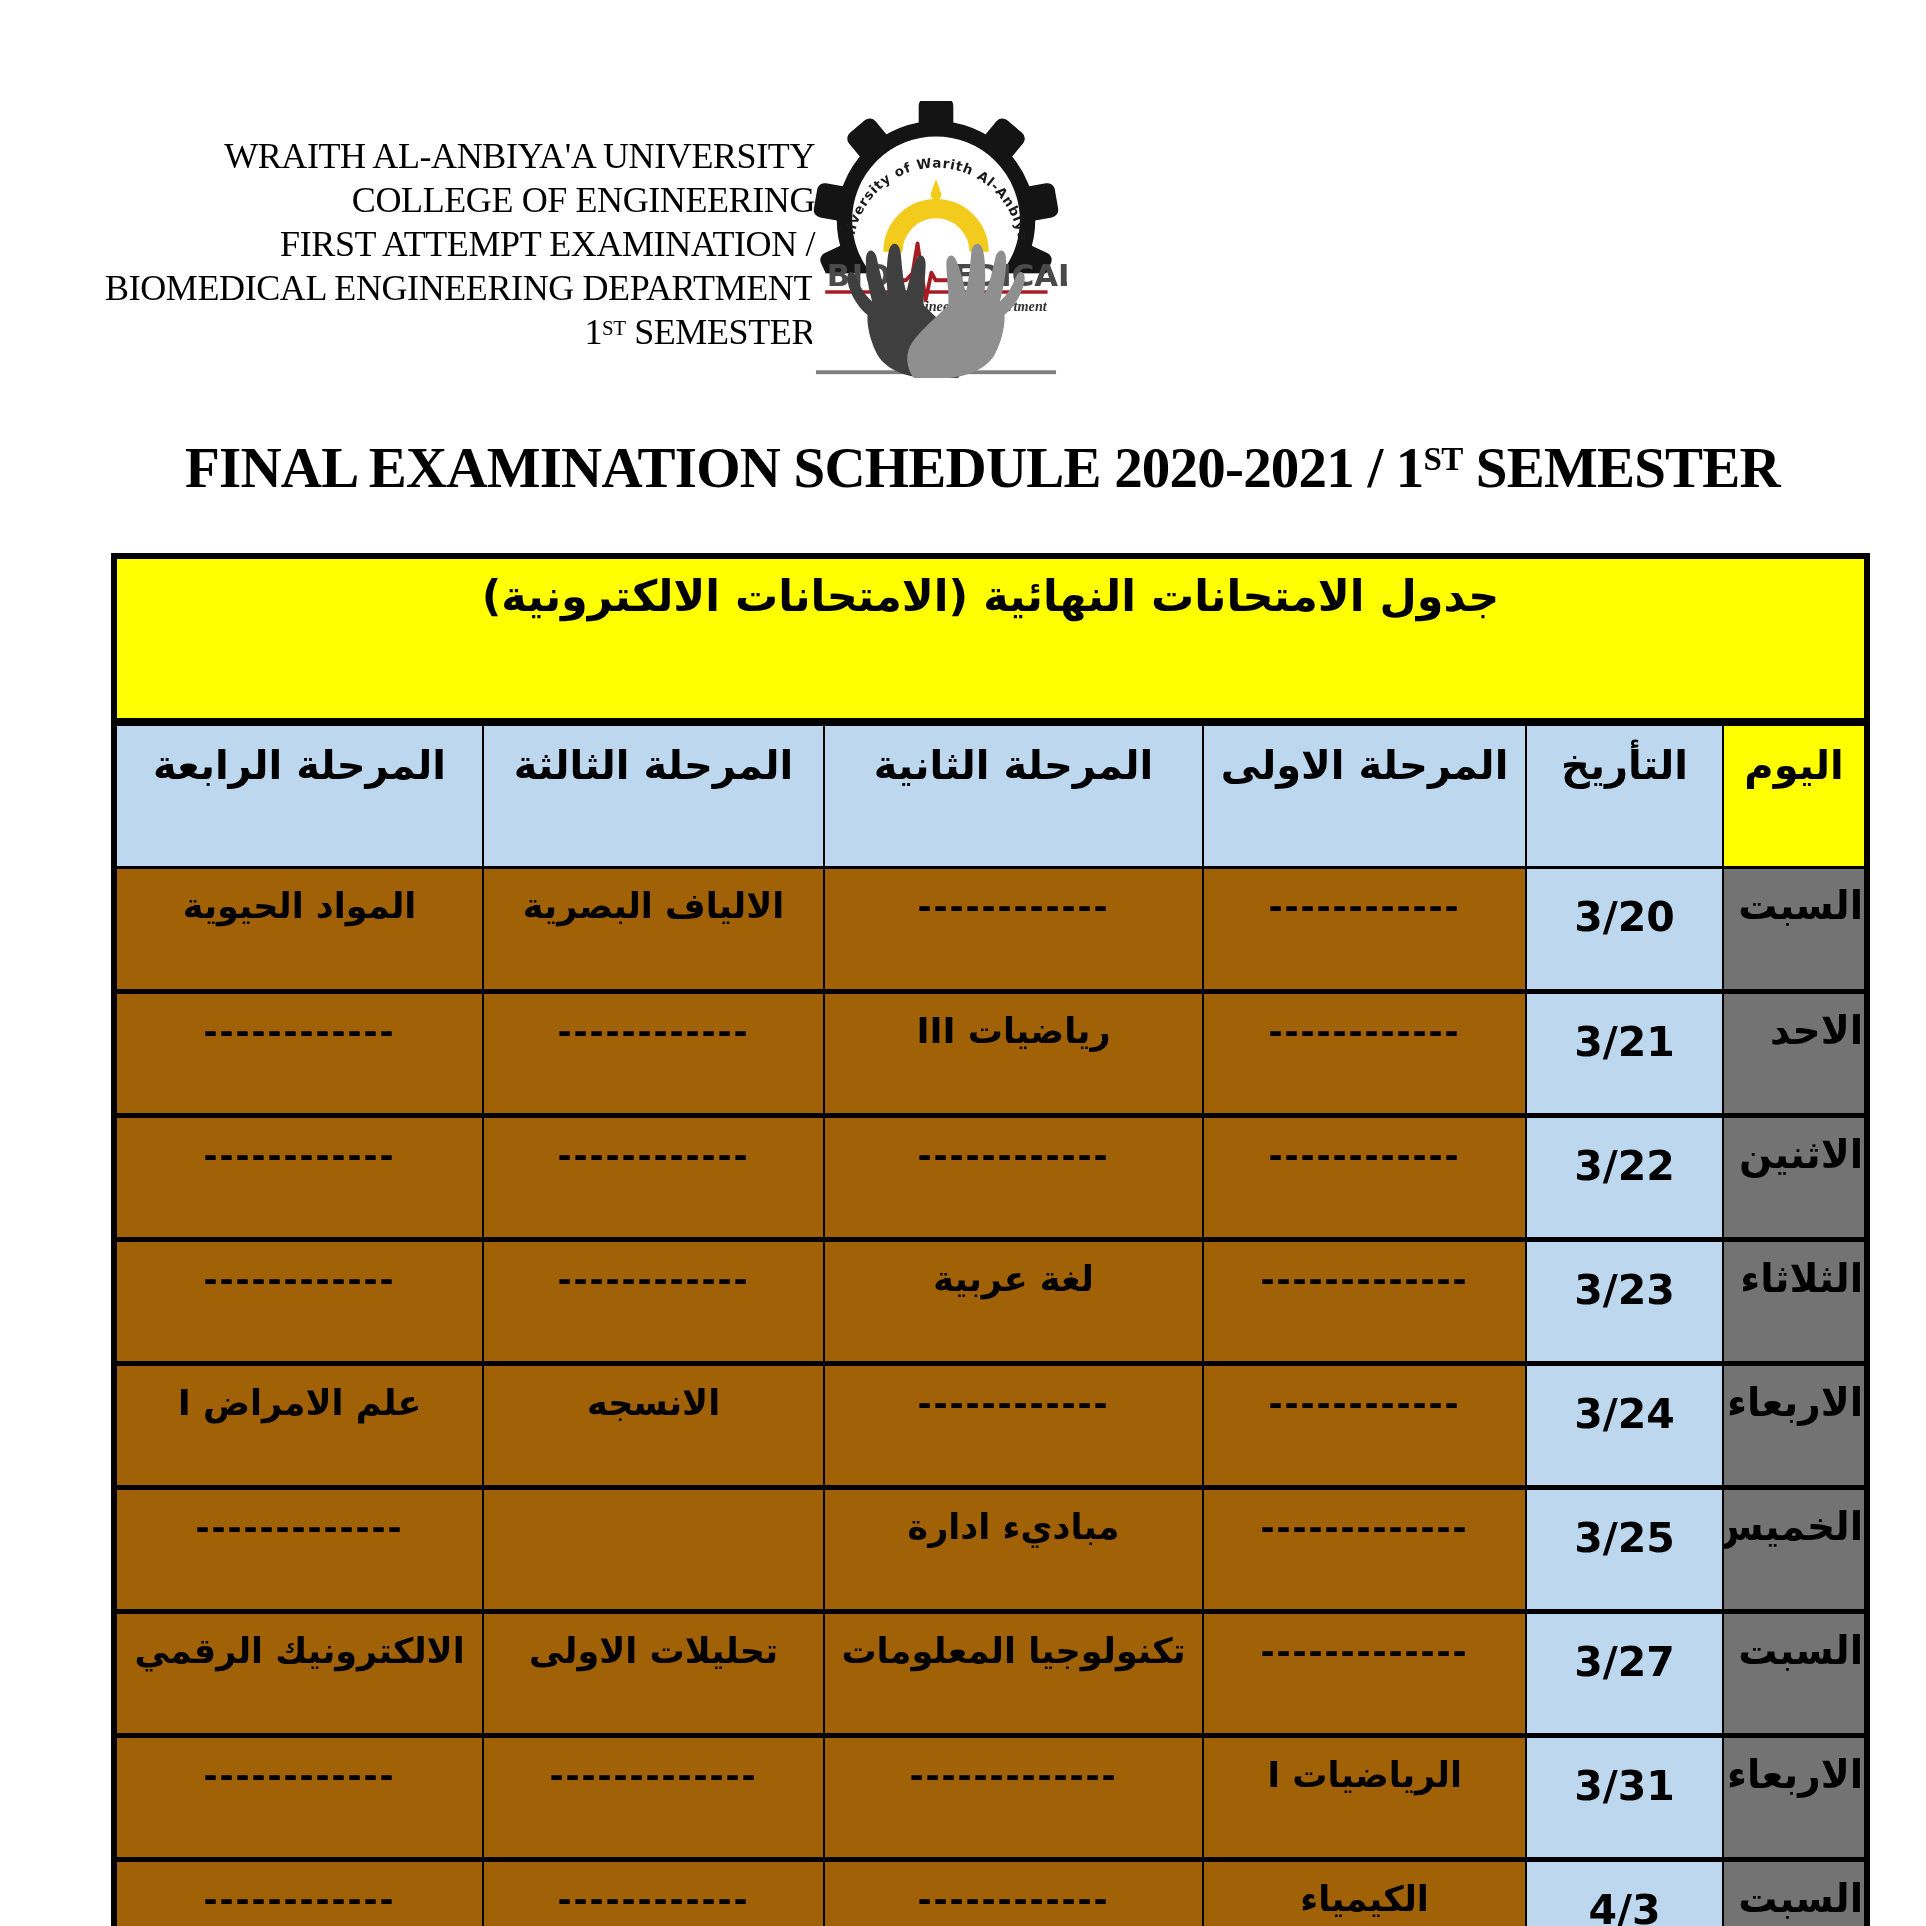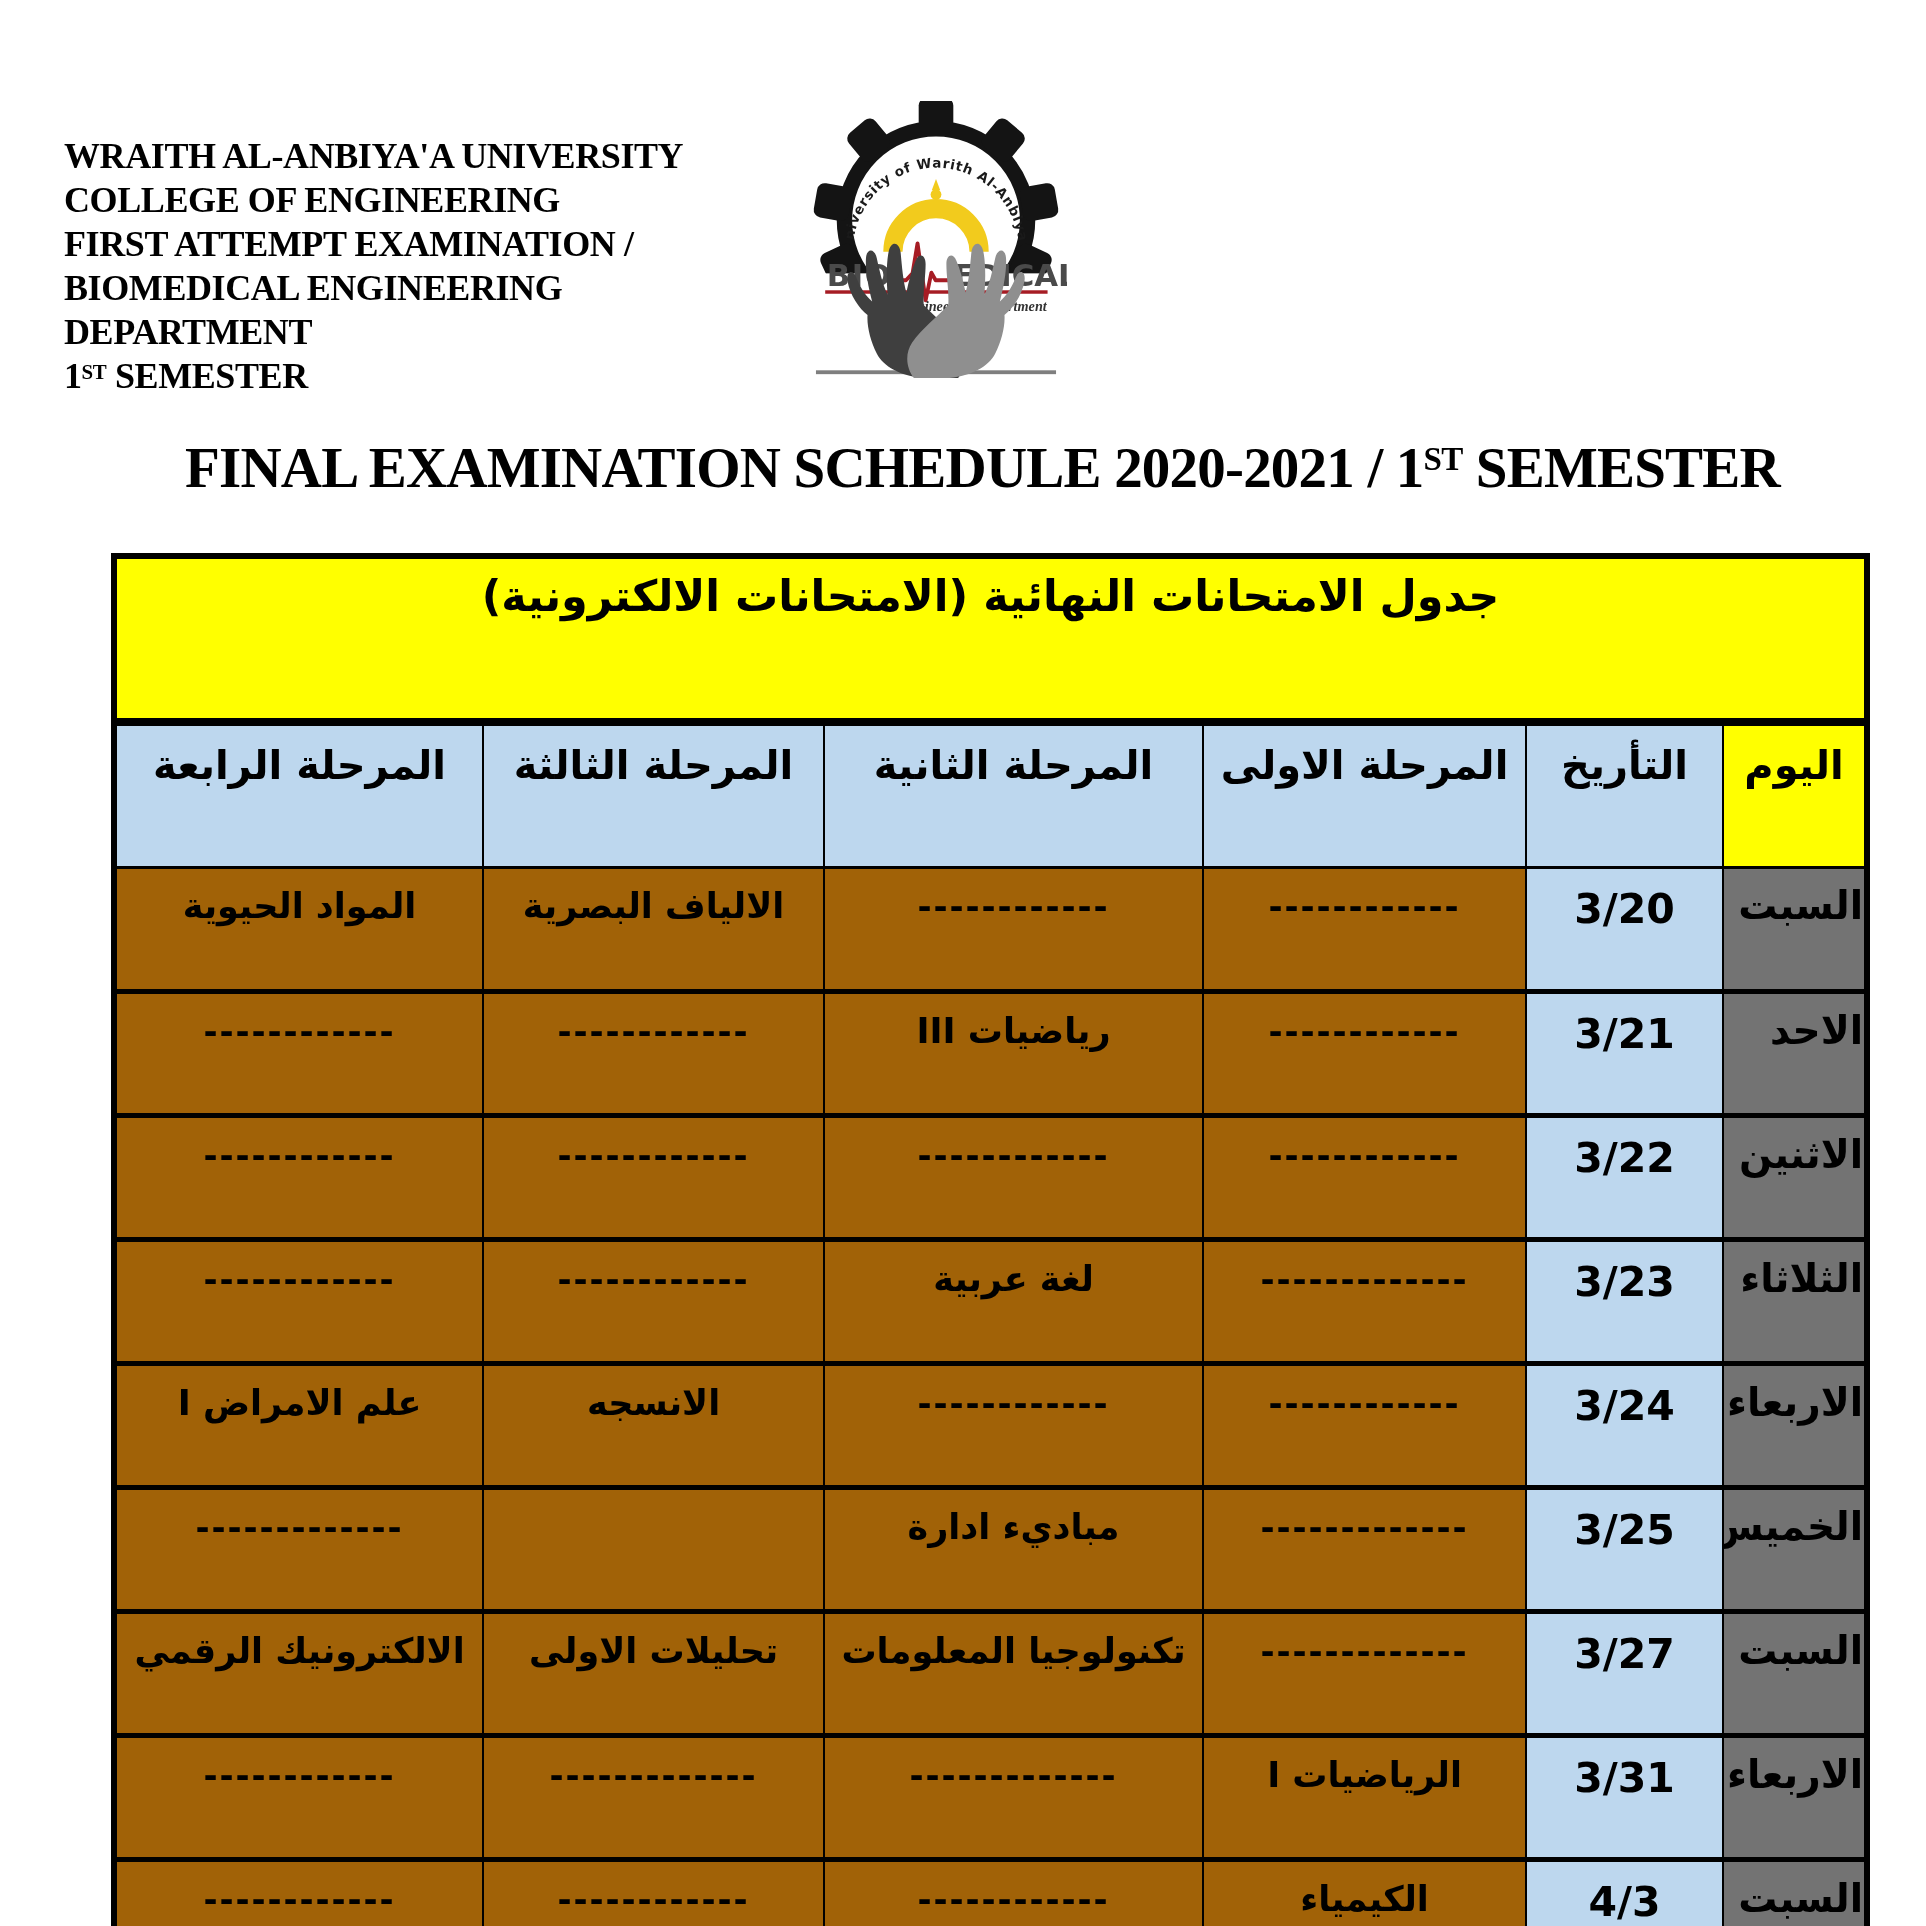--- a/index.html
+++ b/index.html
@@ -1,21 +1,21 @@
 <!DOCTYPE html>
 <html style="font-size:6.2px"><head>
 <meta charset="utf-8">
 <style>
   html,body{margin:0;padding:0;background:#ffffff;}
   .page{position:relative;width:1965px;height:2542px;background:#ffffff;overflow:hidden;
         font-family:"Liberation Serif", serif;color:#000;}
 
   
   .en-block{position:absolute;left:64px;top:134px;width:751px;
-            font-weight:bold;font-size:36px;line-height:44px;letter-spacing:-0.4px;}
+            font-weight:normal;font-size:36px;line-height:44px;letter-spacing:-0.4px;text-align:right;}
   .en-block .sup{font-size:58%;position:relative;top:-0.45em;}
 
   
   .logo{position:absolute;left:805px;top:101px;width:262px;height:277px;}
 
   
   .main-title{position:absolute;left:0;top:435px;width:100%;text-align:center;
               font-weight:bold;font-size:57px;letter-spacing:-0.8px;}
   .main-title .sup{font-size:58%;position:relative;top:-0.5em;}
 
@@ -28,21 +28,21 @@
                vertical-align:top;text-align:center;padding-top:11.6px;
                font-weight:bold;font-size:43px;}
   th.hcell{border:2.3px solid #000;border-top:0;border-bottom:3.1px solid #000;height:123px;
            vertical-align:top;text-align:center;padding-top:16px;
            font-weight:bold;font-size:40px;background:#BDD7EE;}
   th.hcell.day{background:#FFFF00;}
   td.cell{border:2.3px solid #000;border-top:0;border-bottom:5.4px solid #000;
           vertical-align:top;text-align:center;padding-top:17.7px;
           font-weight:bold;font-size:35px;background:#a16207;overflow:hidden;}
   td.cell.day{background:#737373;font-size:39px;padding-top:14.6px;padding-left:48px;}
-  td.cell.date{background:#BDD7EE;font-size:41px;padding-top:16px;direction:ltr;margin-left:28px;}
+  td.cell.date{background:#BDD7EE;font-size:41px;padding-top:24px;direction:ltr;margin-left:28px;}
   td.cell.dash{letter-spacing:1.9px;font-size:34px;}
 </style>
 </head>
 <body>
 
 <div class="page">
 
   <div class="en-block">
     <div>WRAITH AL-ANBIYA'A UNIVERSITY</div>
     <div>COLLEGE OF ENGINEERING</div>

